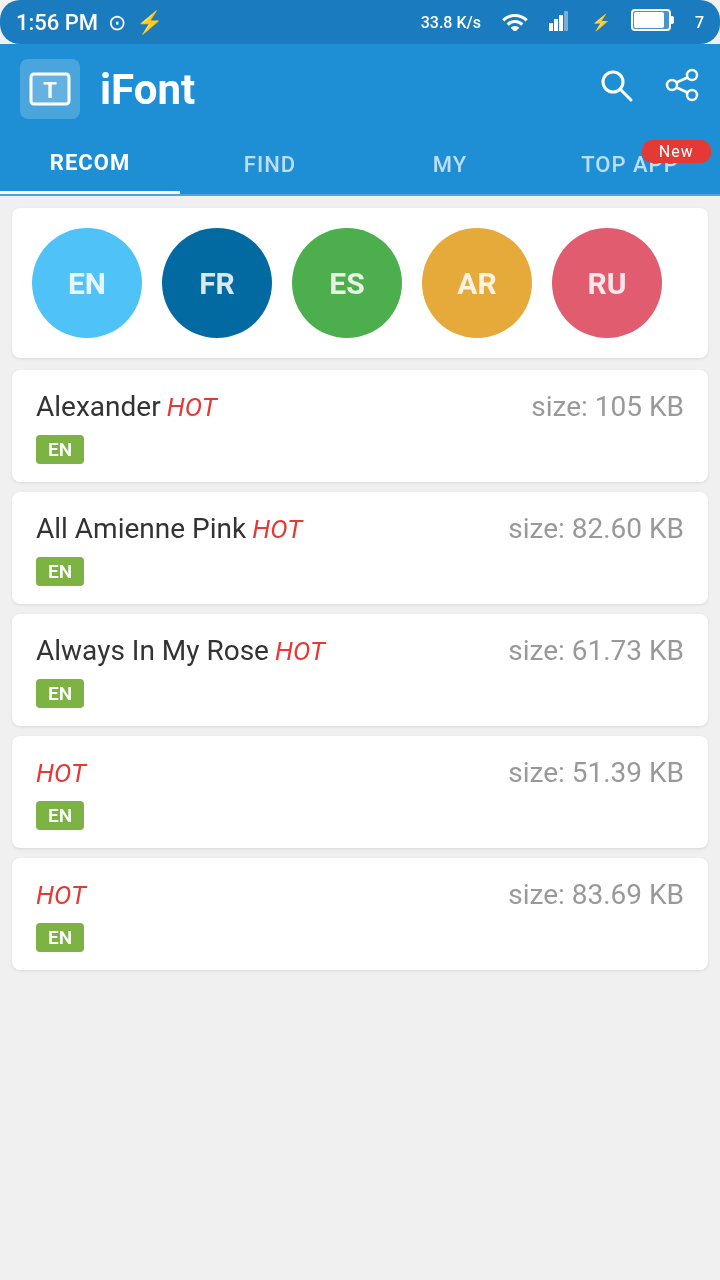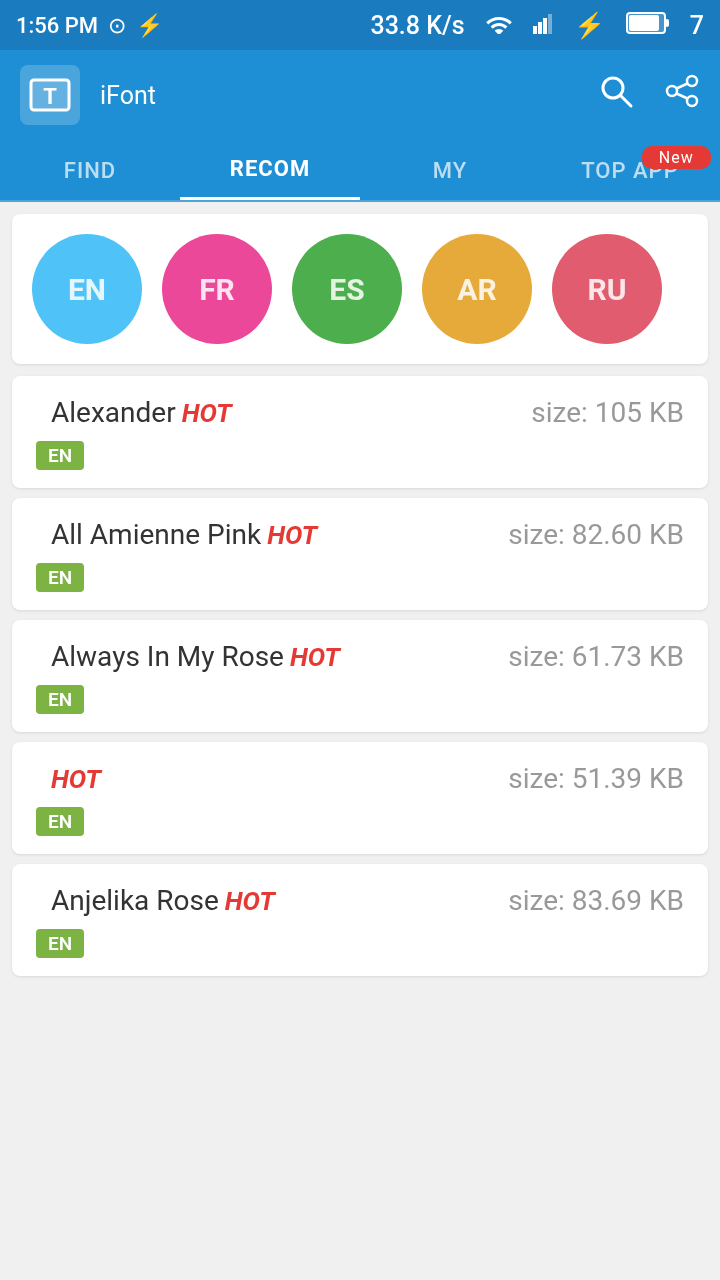--- a/index.html
+++ b/index.html
@@ -8,31 +8,32 @@
       width: 720px;
       min-height: 1280px;
       background: #f0f0f0;
       font-family: 'Roboto', Arial, sans-serif;
       overflow-x: hidden;
     }
 
     
     .status-bar {
       background: #1a7bbf;
-      height: 50px;
+      height: 44px;
       display: flex;
       align-items: center;
       justify-content: space-between;
       padding: 0 16px;
       color: white;
       font-size: 22px;
       font-weight: 500;
+      border-radius: 20px;
     }
     .status-left { display: flex; align-items: center; gap: 10px; }
-    .status-right { display: flex; align-items: center; gap: 20px; font-size: 25px; }
+    .status-right { display: flex; align-items: center; gap: 20px; font-size: 16px; }
 
     
     .app-bar {
       background: #1e8fd5;
       height: 90px;
       display: flex;
       align-items: center;
       padding: 0 20px;
       gap: 20px;
     }
@@ -41,22 +42,22 @@
       height: 60px;
       background: rgba(255,255,255,0.2);
       border-radius: 8px;
       display: flex;
       align-items: center;
       justify-content: center;
     }
     .app-bar-title {
       flex: 1;
       color: white;
-      font-size: 25px;
-      font-weight: 400;
+      font-size: 42px;
+      font-weight: 700;
     }
     .app-bar-actions {
       display: flex;
       align-items: center;
       gap: 30px;
     }
     .app-bar-icon {
       color: white;
       font-size: 32px;
       cursor: pointer;
@@ -136,36 +137,35 @@
       border-radius: 8px;
       padding: 20px 24px 18px 24px;
       box-shadow: 0 1px 3px rgba(0,0,0,0.1);
       cursor: pointer;
     }
     .font-item-top {
       display: flex;
       align-items: baseline;
       justify-content: space-between;
       margin-bottom: 12px;
-      margin-left: 15px;
     }
     .font-name-row {
       display: flex;
       align-items: baseline;
       gap: 6px;
     }
     .font-name {
       font-size: 28px;
       color: #333;
       font-weight: 400;
     }
     .hot-label {
       color: #e53935;
       font-size: 26px;
-      font-weight: 700;
+      font-weight: 400;
       font-style: italic;
     }
     .font-size {
       color: #999;
       font-size: 28px;
     }
     .font-lang-tag {
       background: #7cb342;
       color: white;
       font-size: 19px;
@@ -235,42 +235,42 @@
         <circle cx="28" cy="28" r="5" stroke="white" stroke-width="2.5"></circle>
         <circle cx="8" cy="18" r="5" stroke="white" stroke-width="2.5"></circle>
         <line x1="23.5" y1="10.5" x2="12.5" y2="15.5" stroke="white" stroke-width="2.5"></line>
         <line x1="23.5" y1="25.5" x2="12.5" y2="20.5" stroke="white" stroke-width="2.5"></line>
       </svg>
     </span>
   </div>
 </div>
 
 <div class="nav-tabs">
+  <div class="nav-tab active">
+    <span class="nav-tab-label">RECOM</span>
+  </div>
   <div class="nav-tab">
     <span class="nav-tab-label">FIND</span>
-  </div>
-  <div class="nav-tab active">
-    <span class="nav-tab-label">RECOM</span>
   </div>
   <div class="nav-tab">
     <span class="nav-tab-label">MY</span>
   </div>
   <div class="nav-tab">
     <span class="nav-tab-label">
       <span>TOP APP</span>
       <span class="new-badge">New</span>
     </span>
   </div>
 </div>
 
 <div class="language-section">
   <div class="lang-circle" style="background: #4fc3f7;">
     <span>EN</span>
   </div>
-  <div class="lang-circle" style="background: #ec4899;">
+  <div class="lang-circle" style="background: #0369a1;">
     <span>FR</span>
   </div>
   <div class="lang-circle" style="background: #4cae4c;">
     <span>ES</span>
   </div>
   <div class="lang-circle" style="background: #e6aa3a;">
     <span>AR</span>
   </div>
   <div class="lang-circle" style="background: #e05c6e;">
     <span>RU</span>
@@ -318,21 +318,20 @@
         <span class="hot-label">HOT</span>
       </div>
       <span class="font-size">size: 51.39 KB</span>
     </div>
     <span class="font-lang-tag">EN</span>
   </div>
 
   <div class="font-item">
     <div class="font-item-top">
       <div class="font-name-row">
-        <span class="font-name">Anjelika Rose</span>
         <span class="hot-label">HOT</span>
       </div>
       <span class="font-size">size: 83.69 KB</span>
     </div>
     <span class="font-lang-tag">EN</span>
   </div>
 
 </div>
 
 </body></html>

